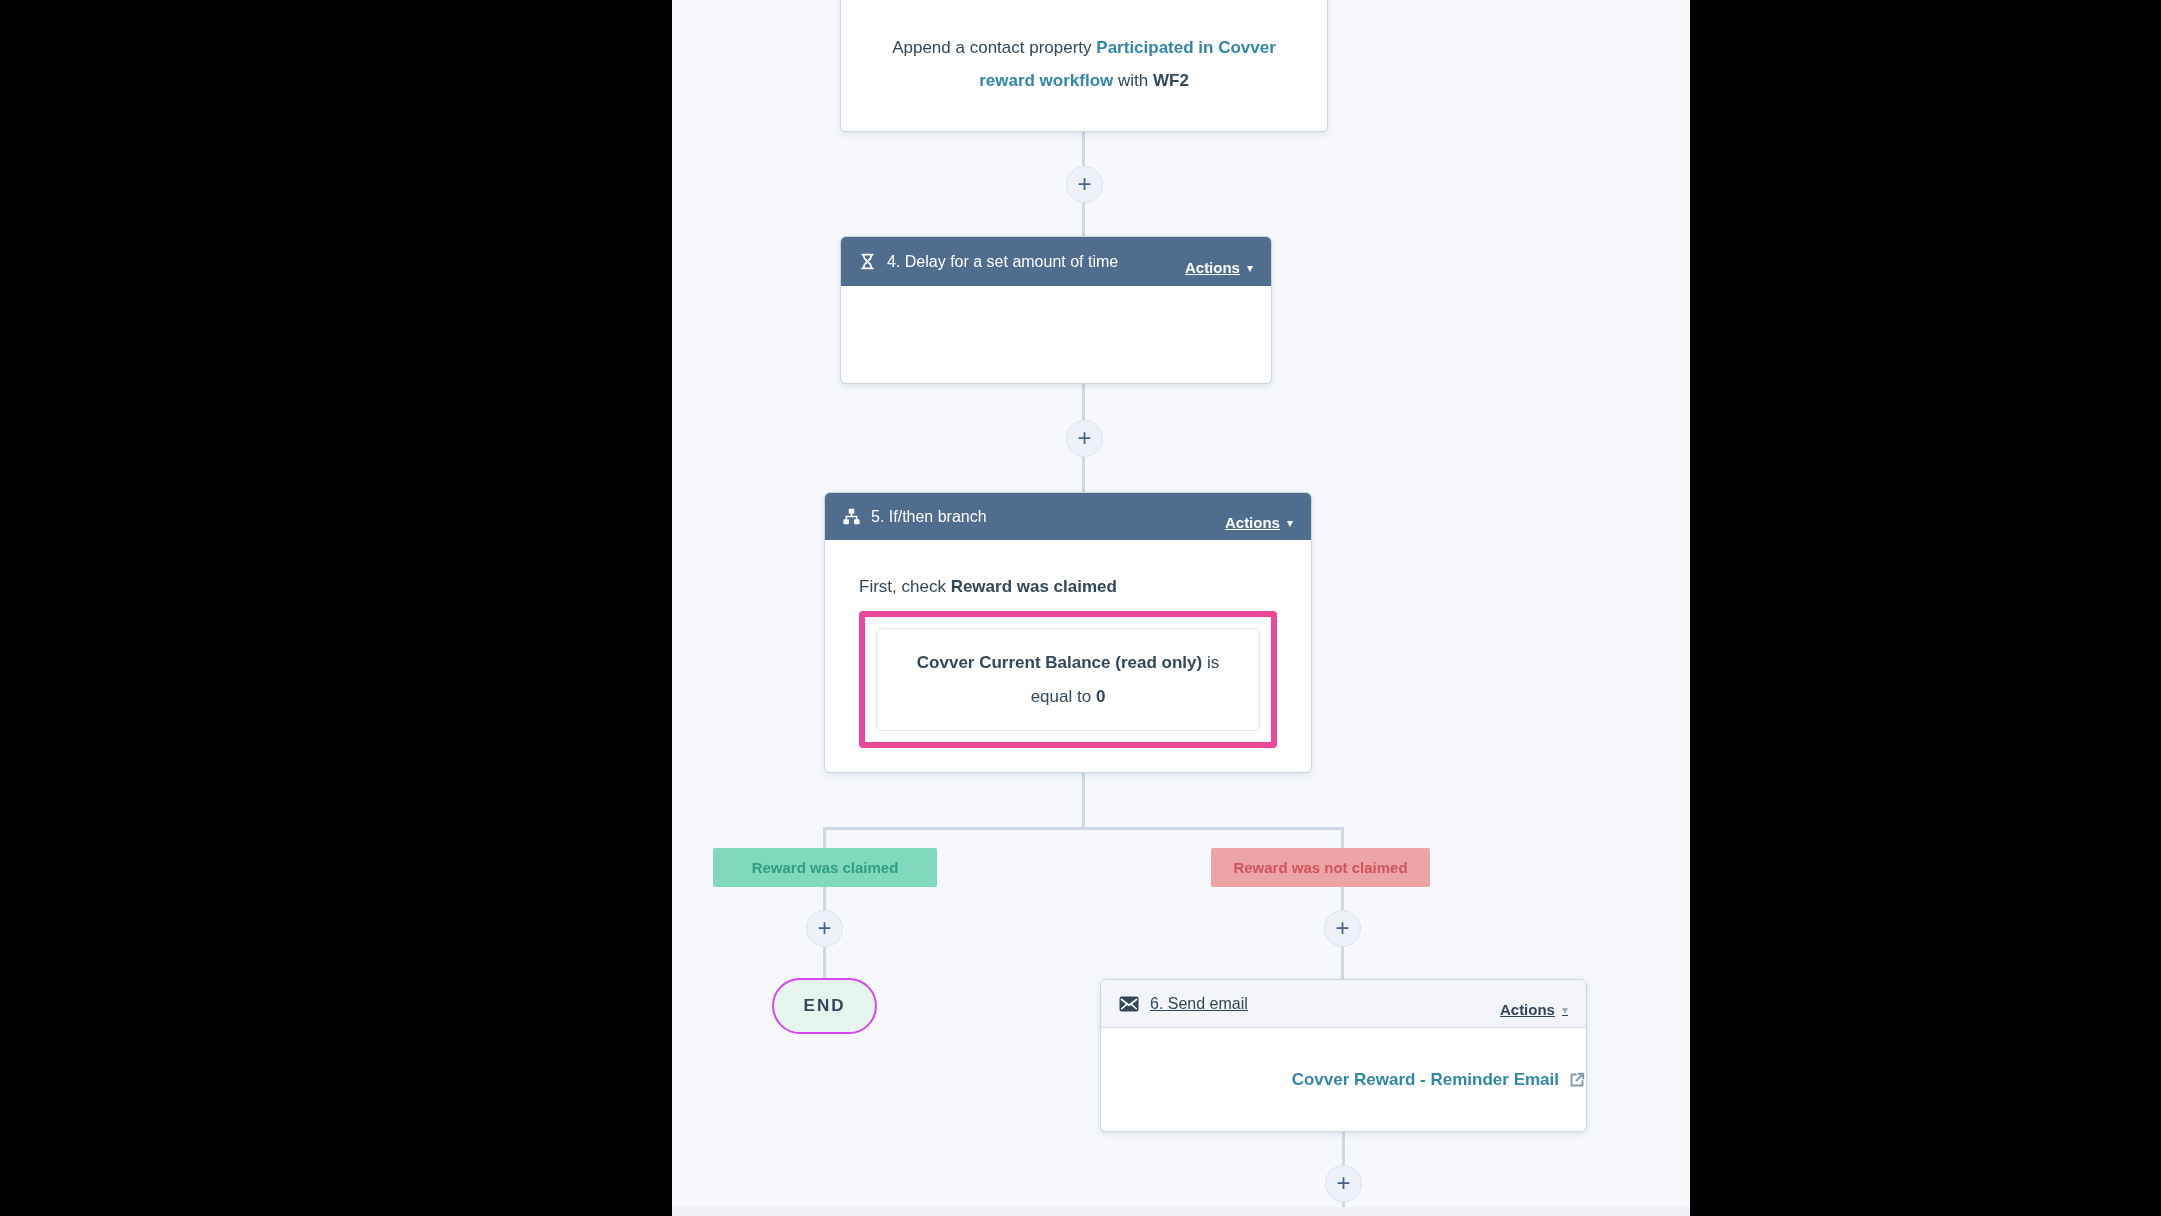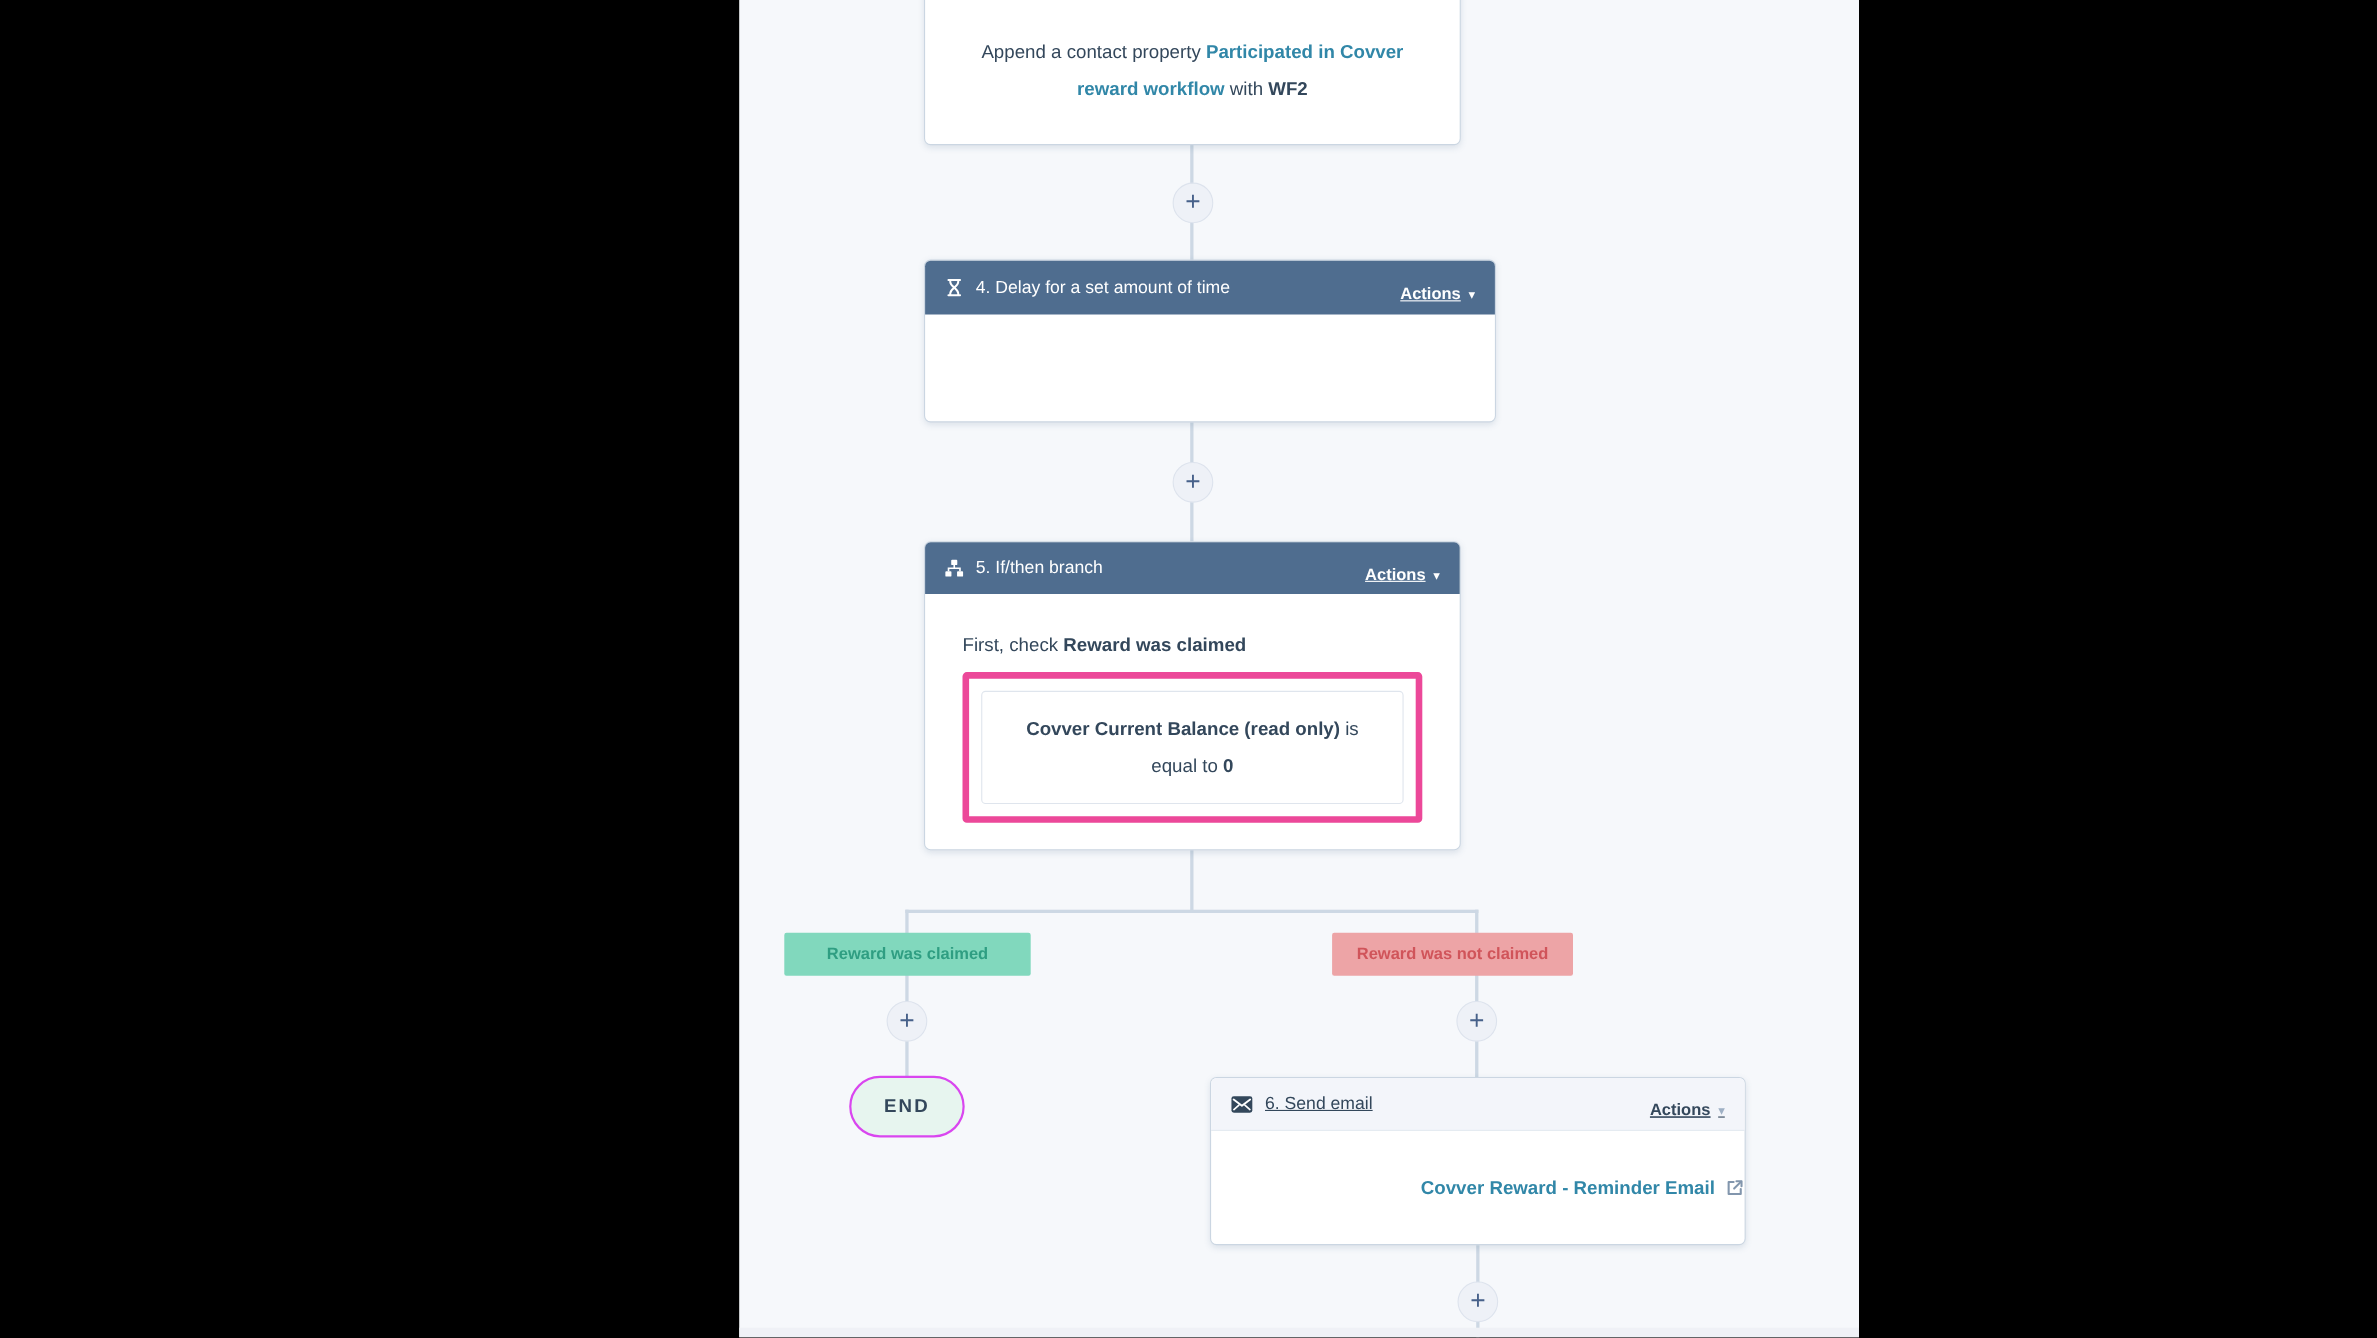--- a/index.html
+++ b/index.html
@@ -88,41 +88,41 @@
     <div class="vline" style="left:670px; top:1132px; height:84px;"></div>
 
     <div class="card" style="left:168px; top:-46px; width:488px; height:178px;">
       <div class="card1-body body-text">
         <span>Append a contact property </span><span class="link-text">Participated in Covver reward workflow</span><span> with </span><span class="bold">WF2</span>
       </div>
     </div>
 
     <div class="plus-btn" style="left:394px; top:166px;">+</div>
 
-    <div class="card" style="left:168px; top:236px; width:520px; height:148px;">
+    <div class="card" style="left:168px; top:236px; width:432px; height:148px;">
       <div class="card-header dark">
         <span class="hdr-icon">
           <svg width="17" height="17" viewBox="0 0 16 16" fill="none" stroke="#ffffff" stroke-width="1.7" stroke-linecap="round">
             <path d="M3 1.5 H13"></path>
               <path d="M3 14.5 H13"></path>
             <path d="M4.6 2 v1.2 c0 2 1.5 3.1 3.4 4.8 -1.9 1.7 -3.4 2.8 -3.4 4.8 V14"></path>
             <path d="M11.4 2 v1.2 c0 2 -1.5 3.1 -3.4 4.8 1.9 1.7 3.4 2.8 3.4 4.8 V14"></path>
           </svg>
         </span>
         <span class="hdr-title">4. Delay for a set amount of time</span>
         <span class="actions-menu">
           <span class="actions-label">Actions</span>
           <span class="caret">▾</span>
         </span>
       </div>
     </div>
 
     <div class="plus-btn" style="left:394px; top:420px;">+</div>
 
-    <div class="card" style="left:168px; top:492px; width:488px; height:281px;">
+    <div class="card" style="left:152px; top:492px; width:488px; height:281px;">
       <div class="card-header dark" style="height:47px;">
         <span class="hdr-icon">
           <svg width="17" height="17" viewBox="0 0 16 16" fill="#ffffff" stroke="none">
             <rect x="5.4" y="0.8" width="5.2" height="4.6" rx="0.8"></rect>
             <rect x="0.4" y="10.6" width="5.2" height="4.6" rx="0.8"></rect>
             <rect x="10.4" y="10.6" width="5.2" height="4.6" rx="0.8"></rect>
             <path d="M7.3 5.4 h1.4 v2 h4.9 v3.2 h-1.4 v-1.8 H3.8 v1.8 H2.4 V7.4 h4.9 z"></path>
           </svg>
         </span>
         <span class="hdr-title">5. If/then branch</span>

